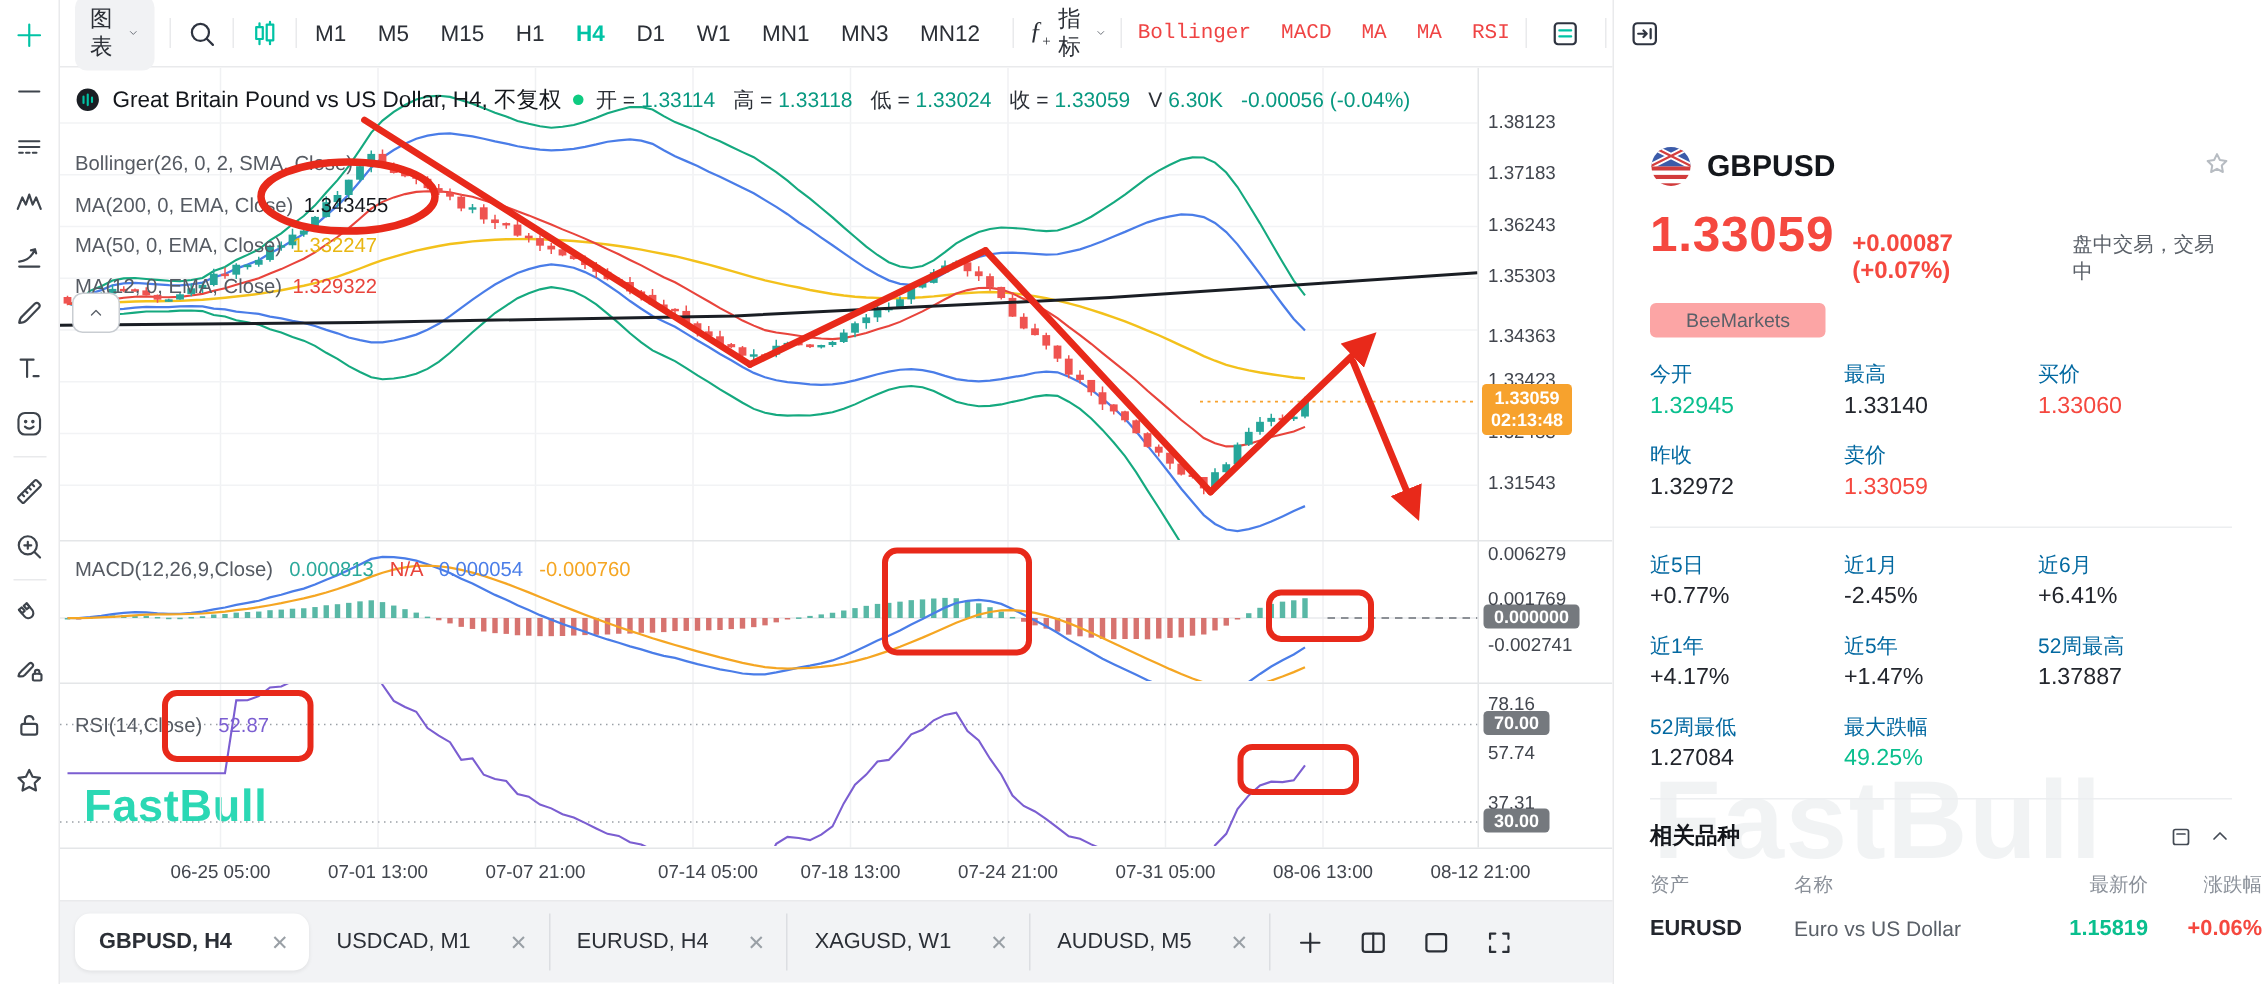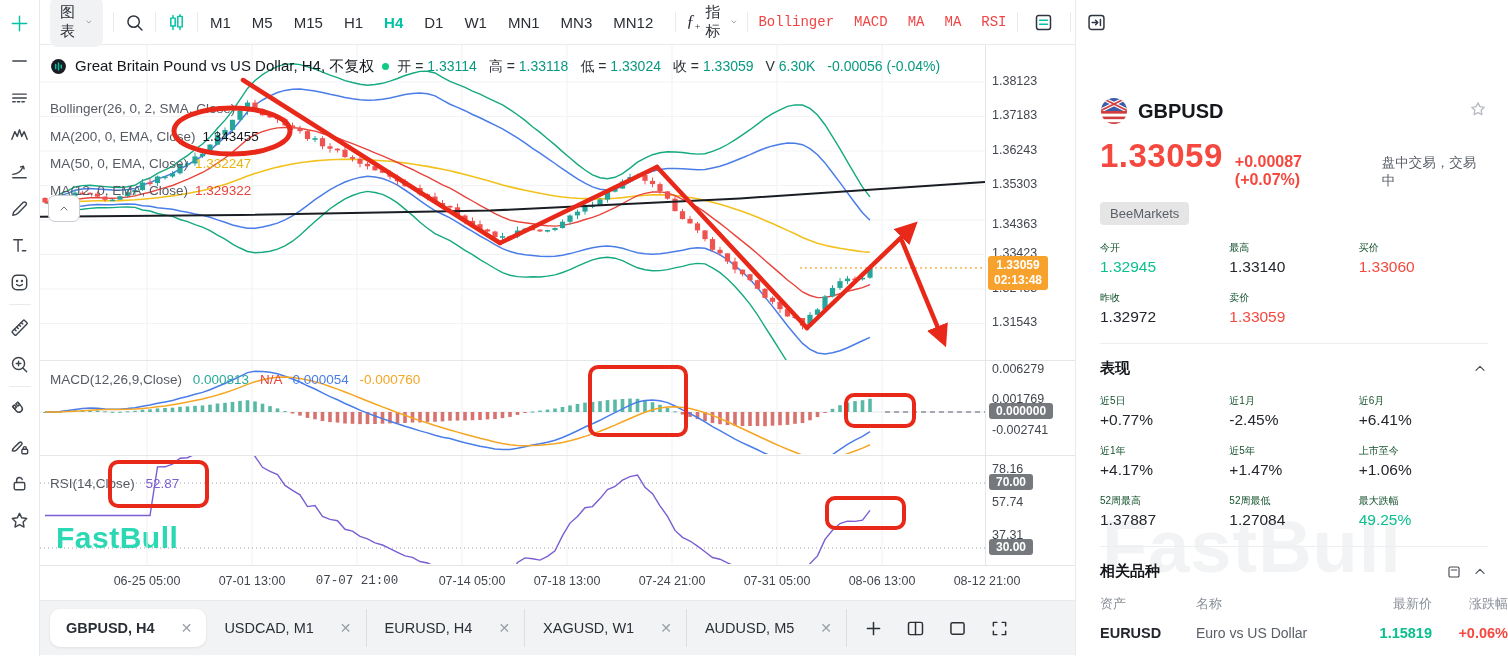--- a/index.html
+++ b/index.html
@@ -66,24 +66,24 @@
   .sbwm{position:absolute;left:2px;top:492px;font-size:74px;font-weight:800;color:rgba(120,135,150,.10);
     letter-spacing:1px;z-index:0;pointer-events:none}
   .sb>*{position:relative;z-index:1}
   .sbhead{display:flex;align-items:center;gap:10px}
   .sbhead .sym{font-size:20px;font-weight:700;color:#14171c}
   .sbhead .star{margin-left:auto;cursor:pointer}
   .pricerow{display:flex;align-items:baseline;gap:12px;margin-top:12px}
   .bigprice{font-size:33px;font-weight:700;color:#f5483f;letter-spacing:.5px}
   .chg{font-size:16px;font-weight:700;color:#f5483f}
   .session{margin-left:auto;font-size:13.5px;color:#5a6068}
-  .chip{display:inline-block;background:#e5e5e5;color:#5a6068;font-size:13px;border-radius:4px;
-    padding:4px 10px;margin-top:12px}
+  .chip{display:inline-block;background:#fca5a5;color:#5a6068;font-size:13px;border-radius:4px;
+    padding:4px 24px;margin-top:12px}
   .grid3{display:grid;grid-template-columns:1fr 1fr 1fr;row-gap:15px;margin-top:16px}
-  .cell .l{font-size:10px;color:#14532d}
+  .cell .l{font-size:14px;color:#0369a1}
   .cell .v{font-size:15.5px;color:#23262d;margin-top:3px}
   .cell .v.green{color:#0abf8e}.cell .v.red{color:#f5483f}
   .sbdiv{height:1px;background:#eceef0;margin:17px 0 15px}
   .sechead{display:flex;align-items:center;font-size:15px;font-weight:700;color:#14171c}
   .sechead .hicons{margin-left:auto;display:flex;align-items:center;gap:10px}
   .sechead svg{width:16px;height:16px;fill:none;stroke:#434a54;stroke-width:1.7;stroke-linecap:round;stroke-linejoin:round}
   .rtable{margin-top:10px}
   .rrow{display:grid;grid-template-columns:96px 158px 78px 76px;align-items:center;height:32px;cursor:pointer}
   .rrow.h{height:26px;cursor:default}
   .rrow .c1{font-size:14.5px;color:#23262d;font-weight:600}
@@ -619,21 +619,21 @@
         <div class="ax" style="top: 316.535px; text-align: center;">0.006279</div>
         <div class="ax" style="top: 347.036px;">0.001769</div>
         <div class="ax" style="top: 377.537px;">-0.002741</div>
         <div class="ax" style="top: 416.74px;">78.16</div>
         <div class="ax" style="top: 449.923px;">57.74</div>
         <div class="ax" style="top: 483.121px;">37.31</div>
         <div class="badge" style="top: 429px;">70.00</div>
         <div class="badge" style="top: 494px; text-align: right;">30.00</div>
         <div class="dlab" style="left: 107px;">06-25 05:00</div>
         <div class="dlab" style="left: 212px;">07-01 13:00</div>
-        <div class="dlab" style="left: 317px; font-family: Liberation Mono, monospace;">07-07 21:00</div>
+        <div class="dlab" style="left: 317px;">07-07 21:00</div>
         <div class="dlab" style="left: 422px; padding-left: 20px;">07-14 05:00</div>
         <div class="dlab" style="left: 527px;">07-18 13:00</div>
         <div class="dlab" style="left: 632px;">07-24 21:00</div>
         <div class="dlab" style="left: 737px;">07-31 05:00</div>
         <div class="dlab" style="left: 842px; text-align: center;">08-06 13:00</div>
         <div class="dlab" style="left: 947px;">08-12 21:00</div>
       </div>
 
     <div class="tabs" id="tabsbar">
         <div class="tab active">
@@ -734,52 +734,40 @@
         <div class="cell">
           <div class="l">昨收</div>
           <div class="v ">1.32972</div>
         </div>
         <div class="cell">
           <div class="l">卖价</div>
           <div class="v red">1.33059</div>
         </div>
       </div>
     <div class="sbdiv"></div>
-    <div class="sechead">
-      <span>表现</span>
-      <span class="hicons">
-          <svg viewBox="0 0 24 24">
-            <path d="M6 14l6-6 6 6"></path>
-          </svg>
-        </span>
-    </div>
     <div class="grid3" id="perf">
         <div class="cell">
           <div class="l">近5日</div>
           <div class="v ">+0.77%</div>
         </div>
         <div class="cell">
           <div class="l">近1月</div>
           <div class="v ">-2.45%</div>
         </div>
         <div class="cell">
           <div class="l">近6月</div>
           <div class="v ">+6.41%</div>
         </div>
         <div class="cell">
           <div class="l">近1年</div>
           <div class="v ">+4.17%</div>
         </div>
         <div class="cell">
           <div class="l">近5年</div>
           <div class="v ">+1.47%</div>
-        </div>
-        <div class="cell">
-          <div class="l">上市至今</div>
-          <div class="v ">+1.06%</div>
         </div>
         <div class="cell">
           <div class="l">52周最高</div>
           <div class="v ">1.37887</div>
         </div>
         <div class="cell">
           <div class="l">52周最低</div>
           <div class="v ">1.27084</div>
         </div>
         <div class="cell">

